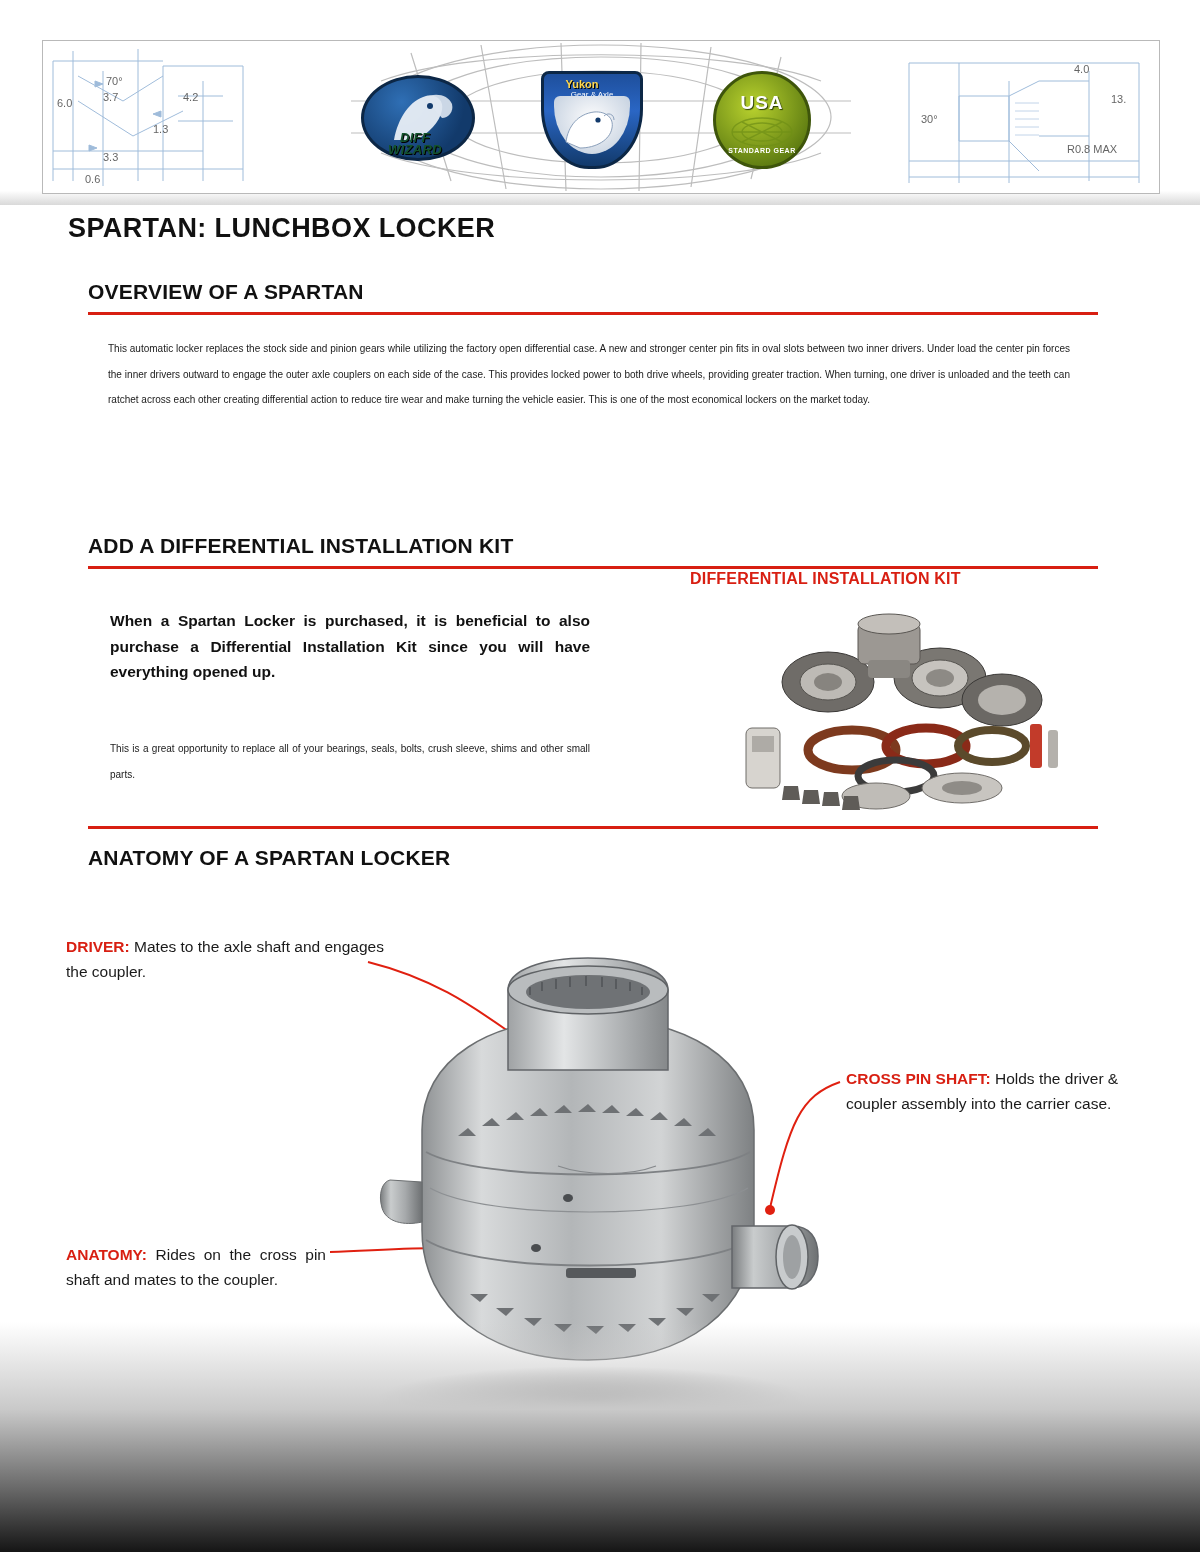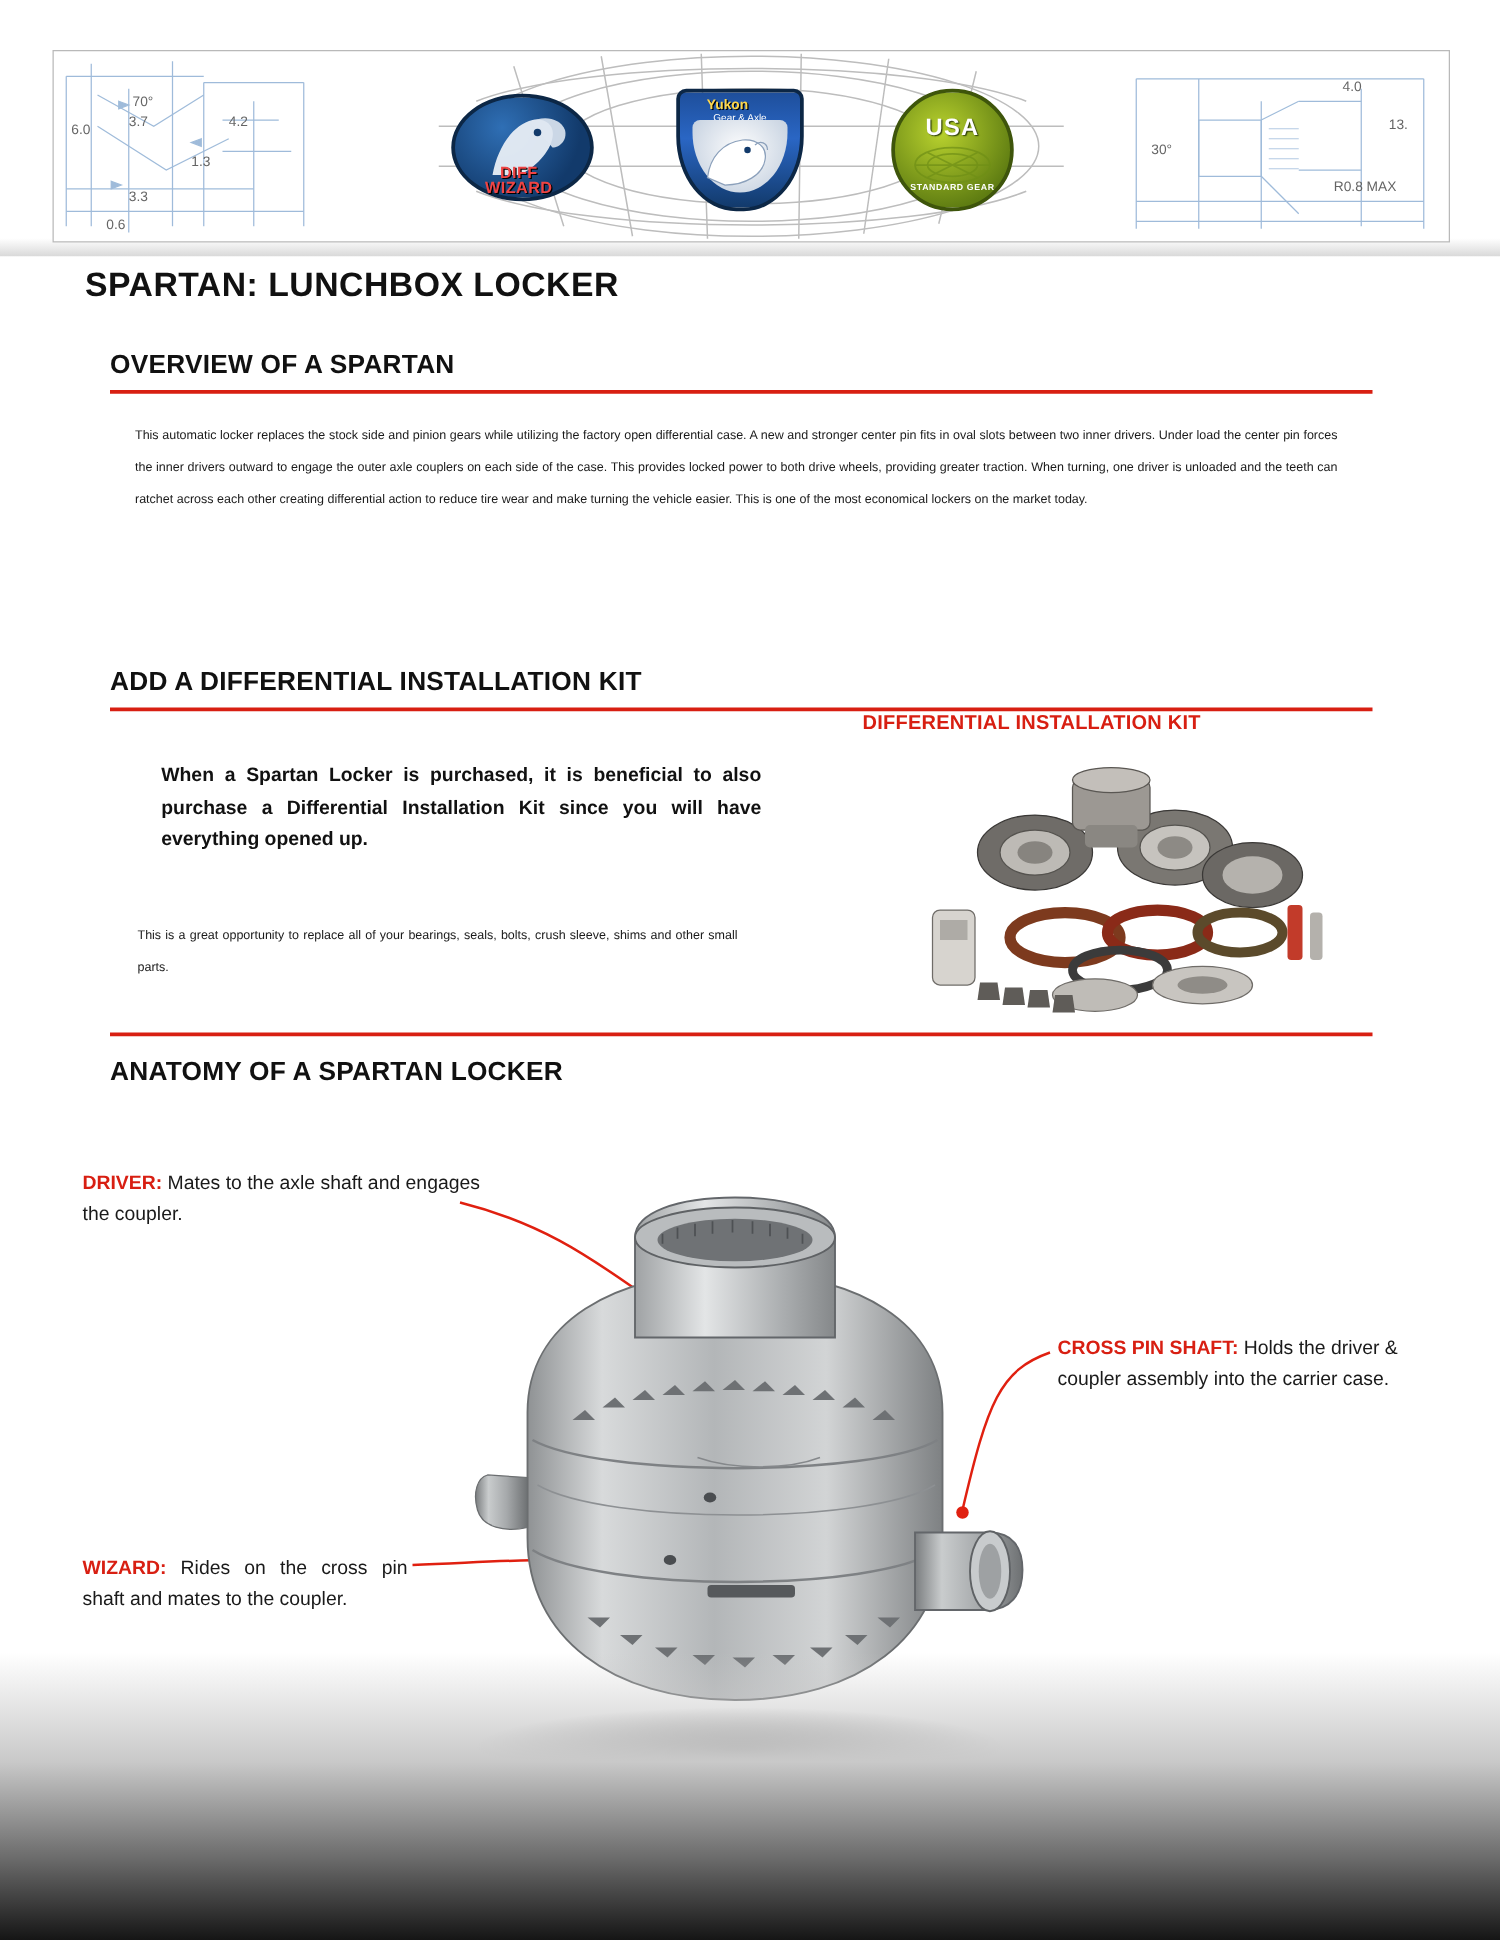--- a/index.html
+++ b/index.html
@@ -78,21 +78,22 @@
     border-radius: 50%;
     background: radial-gradient(circle at 35% 30%, #2f6fb5, #123a6b 70%);
     border: 3px solid #0c2746;
   }
   .dw-text {
     position: absolute;
     left: 0; bottom: 8px;
     width: 120px;
     font-size: 13px;
     font-weight: bold;
-    color: #ef4444;
+    font-style: italic;
+    color: #14532d;
     text-shadow: 1px 1px 0 #000;
     line-height: 12px;
     letter-spacing: .3px;
   }
   .yk-shield {
     position: absolute;
     left: 12px; top: 2px;
     width: 96px; height: 92px;
     background: linear-gradient(to bottom, #1e4f9c 0%, #2a66c4 40%, #123a6b 100%);
     border: 3px solid #0c2746;
@@ -355,21 +356,21 @@
 
   <div class="page-title">SPARTAN: LUNCHBOX LOCKER</div>
 
   <div class="section-head" style="left:88px; top:280px;">OVERVIEW OF A SPARTAN</div>
   <div class="rule" style="left:88px; top:312px; width:1010px;"></div>
   <div class="body-text" style="left:108px; top:336px; width:962px;">This automatic locker replaces the stock side and pinion gears while utilizing the factory open differential case. A new and stronger center pin fits in oval slots between two inner drivers. Under load the center pin forces the inner drivers outward to engage the outer axle couplers on each side of the case. This provides locked power to both drive wheels, providing greater traction. When turning, one driver is unloaded and the teeth can ratchet across each other creating differential action to reduce tire wear and make turning the vehicle easier. This is one of the most economical lockers on the market today.</div>
 
   <div class="section-head" style="left:88px; top:534px;">ADD A DIFFERENTIAL INSTALLATION KIT</div>
   <div class="rule" style="left:88px; top:566px; width:1010px;"></div>
 
-  <div class="bold-just" style="left:110px; top:608px; width:480px;margin-left:19px;">When a Spartan Locker is purchased, it is beneficial to also purchase a Differential Installation Kit since you will have everything opened up.</div>
+  <div class="bold-just" style="left:110px; top:608px; width:480px;">When a Spartan Locker is purchased, it is beneficial to also purchase a Differential Installation Kit since you will have everything opened up.</div>
   <div class="body-text" style="left:110px; top:736px; width:480px;">This is a great opportunity to replace all of your bearings, seals, bolts, crush sleeve, shims and other small parts.</div>
 
   <div class="kit-title">DIFFERENTIAL INSTALLATION KIT</div>
 
   <div class="kit-img">
     <svg width="380" height="215" viewBox="0 0 380 215">
 
       <g>
         <ellipse cx="128" cy="82" rx="46" ry="30" fill="#6f6c68" stroke="#3a3836"></ellipse>
         <ellipse cx="128" cy="82" rx="28" ry="18" fill="#bdbab5" stroke="#55534f"></ellipse>
@@ -422,21 +423,21 @@
 
   <div class="callout" style="left:66px; top:934px; width:320px;">
     <b>DRIVER:</b><span> Mates to the axle shaft and engages the coupler.</span>
   </div>
 
   <div class="callout" style="left:846px; top:1066px; width:300px;">
     <b>CROSS PIN SHAFT:</b><span> Holds the driver &amp; coupler assembly into the carrier case.</span>
   </div>
 
   <div class="callout just" style="left:66px; top:1242px; width:260px;">
-    <b>WIZARD:</b><span> Rides on the cross pin shaft and mates to the coupler.</span>
+    <b>ANATOMY:</b><span> Rides on the cross pin shaft and mates to the coupler.</span>
   </div>
 
   <svg style="position:absolute;left:0;top:900px;width:1200px;height:450px;pointer-events:none;">
     <g stroke="#e02010" stroke-width="2" fill="none">
       <path d="M368 62 C440 80, 480 112, 518 138"></path>
       <path d="M840 182 C800 196, 790 222, 770 308"></path>
       <path d="M330 352 C380 350, 410 348, 440 348"></path>
     </g>
     <g fill="#e02010">
       <circle cx="520" cy="140" r="5"></circle>

